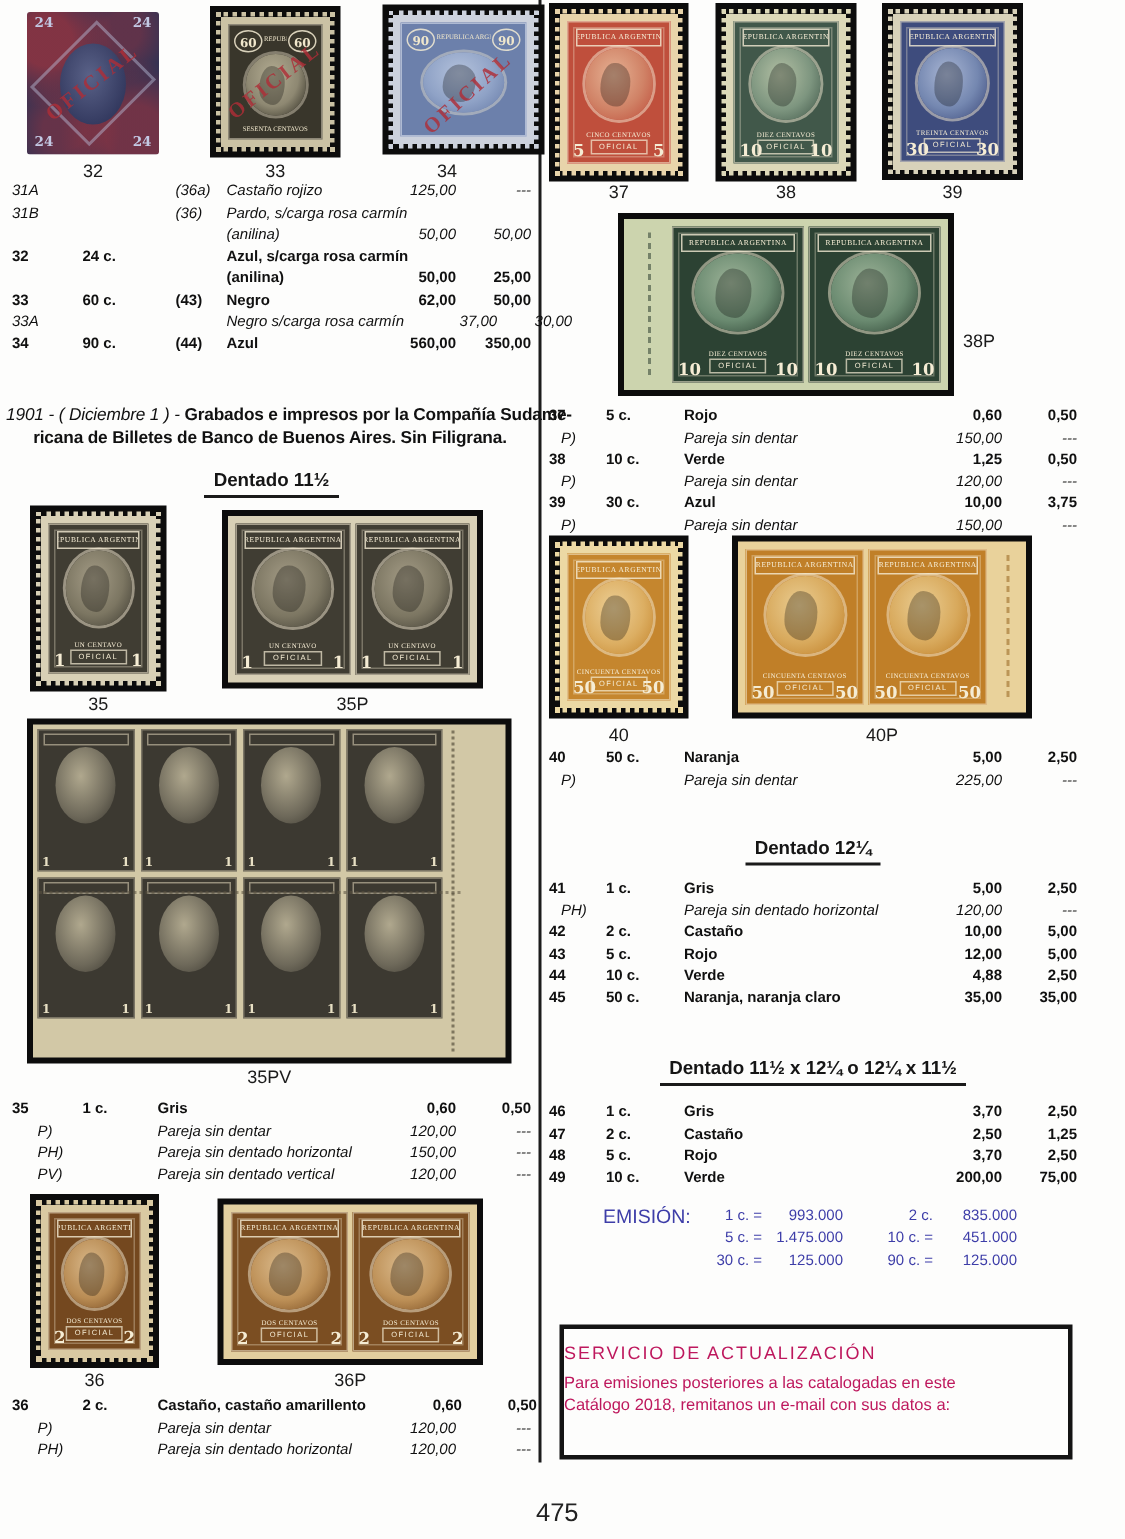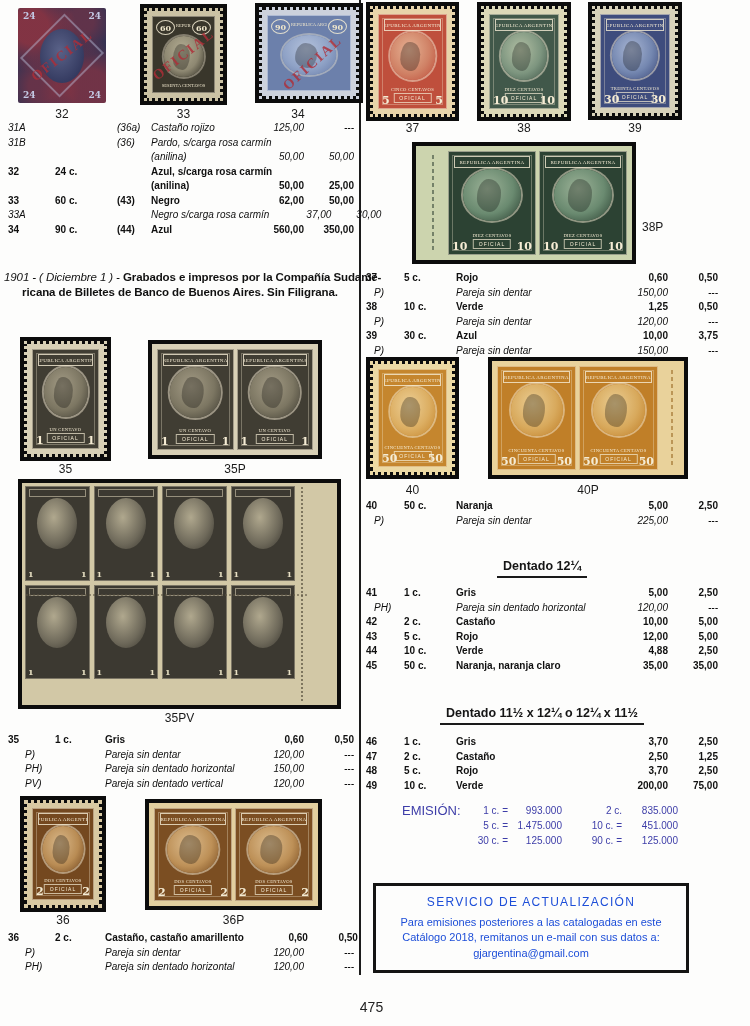--- a/index.html
+++ b/index.html
@@ -27,27 +27,27 @@
   .dentwrap{position:absolute;text-align:center;}
   .dent{display:inline-block;font-weight:bold;font-size:12.5px;color:#151515;
         border-bottom:2px solid #1a1a1a;padding:0 6px 3px;}
   .figlabel{position:absolute;text-align:center;font-size:12px;color:#1a1a1a;}
   .intro{position:absolute;left:4px;top:270px;width:352px;text-align:center;
          font-size:11.5px;line-height:15px;letter-spacing:-0.1px;}
   .intro .ln{white-space:nowrap;}
   .intro .it{font-style:italic;}
   .intro .bd{font-weight:bold;}
   .emlabel{position:absolute;left:402px;top:803px;font-size:13px;line-height:15.2px;color:#3d3da8;}
-  .svc{position:absolute;left:373px;top:883px;width:316px;height:90px;border:3px solid #141414;
-       box-sizing:border-box;text-align:center;color:#1d4ed8;}
+  .svc{position:absolute;left:373px;top:883px;width:342px;height:90px;border:3px solid #141414;
+       box-sizing:border-box;color:#be185d;}
   .svc .t{margin-top:9px;font-size:12px;letter-spacing:1.3px;}
   .svc .l{font-size:11px;line-height:15px;}
   .svc .l1{margin-top:6px;}
   .svc .e{font-size:11px;margin-top:2px;}
-  .pageno{position:absolute;left:0;top:999px;width:743px;text-align:center;font-size:14px;color:#222;}
+  .pageno{position:absolute;left:0;top:999px;width:743px;text-align:center;font-size:17px;color:#222;}
 
   
   .photo{position:absolute;background:#0c0c0c;padding:4px;box-sizing:border-box;display:flex;}
   .paper{flex:1;display:flex;position:relative;background:var(--paper);}
   .paper.perf{border:3px dotted var(--paper);background-clip:padding-box;}
   .design{flex:1;margin:5px;position:relative;background:var(--ink);
           box-shadow:inset 0 0 0 1px rgba(245,236,212,.55), inset 0 0 0 4px var(--ink),
                      inset 0 0 0 5px rgba(245,236,212,.32);}
   .pair{flex:1;display:flex;gap:3px;margin:5px;}
   .pair .design{margin:0;}
@@ -233,20 +233,23 @@
         <span class="c-p1">560,00</span>
         <span class="c-p2">350,00</span>
       </div>
     </div>
 
   <div class="intro">
     <div class="ln"><span class="it">1901 - ( Diciembre 1 ) - </span><span class="bd">Grabados e impresos por la Compañía Sudame-</span></div>
     <div class="ln"><span class="bd">ricana de Billetes de Banco de Buenos Aires. Sin Filigrana.</span></div>
   </div>
 
+  <div class="dentwrap" style="left:8px;top:311px;width:346px;">
+    <span class="dent">Dentado 11½</span>
+  </div>
 
   <div class="photo" style="left:20px;top:337px;width:91px;height:124px;">
     <div class="paper perf" style="--paper:#d8d0b6;">
       <div class="design" style="--ink:#403d33;--mid:#7c7662;--lite:#a49c86;">
         <div class="banner">
             <span>REPUBLICA ARGENTINA</span>
           </div>
         <div class="oval">
             <i class="head"></i>
           </div>
@@ -772,17 +775,16 @@
         <span class="c-b">125.000</span>
         <span class="c-c">90 c. =</span>
         <span class="c-d">125.000</span>
       </div>
     </div>
 
   <div class="svc">
     <div class="t">SERVICIO DE ACTUALIZACIÓN</div>
     <div class="l l1">Para emisiones posteriores a las catalogadas en este</div>
     <div class="l">Catálogo 2018, remitanos un e-mail con sus datos a:</div>
-    <div class="e">gjargentina@gmail.com</div>
   </div>
 
   <div class="pageno">475</div>
 </div>
 
 </body></html>

